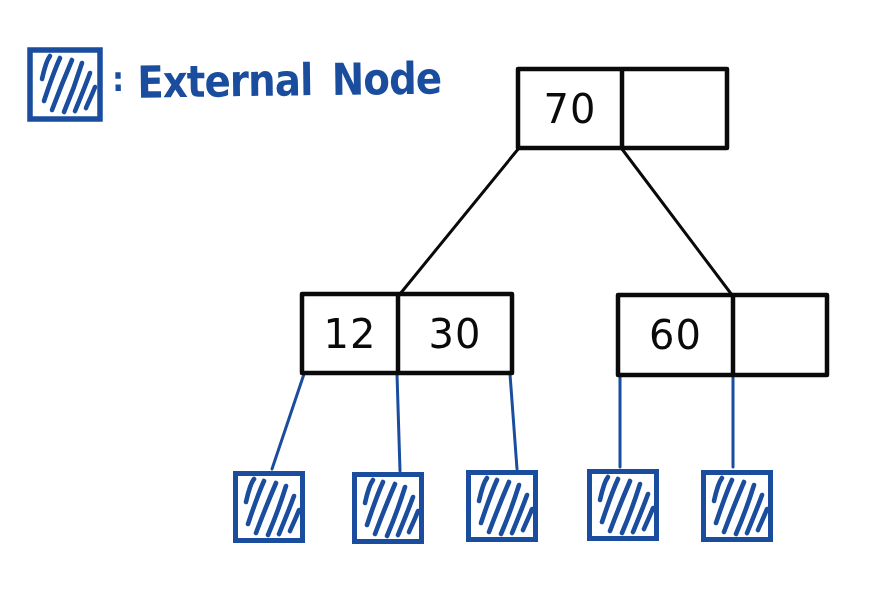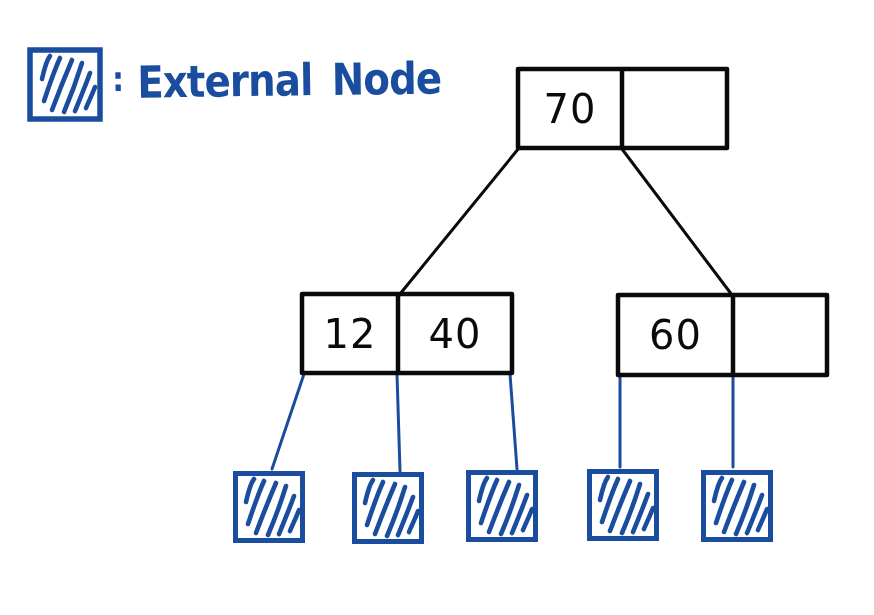--- a/index.html
+++ b/index.html
@@ -130,18 +130,18 @@
     <span class="colon">:</span>
     <span>External</span>
     <span class="word-gap"></span>
     <span>Node</span>
   </div>
 
   <div class="key-cell" style="left:518px; top:69px; width:104px; height:79px;">70</div>
   <div class="key-cell" style="left:622px; top:69px; width:105px; height:79px;"></div>
 
   <div class="key-cell" style="left:302px; top:294px; width:96px; height:79px;">12</div>
-  <div class="key-cell" style="left:398px; top:294px; width:114px; height:79px;">40</div>
+  <div class="key-cell" style="left:398px; top:294px; width:114px; height:79px;">30</div>
 
   <div class="key-cell" style="left:618px; top:295px; width:115px; height:80px;">60</div>
   <div class="key-cell" style="left:733px; top:295px; width:94px; height:80px;"></div>
 
 </div>
 
 </body></html>

